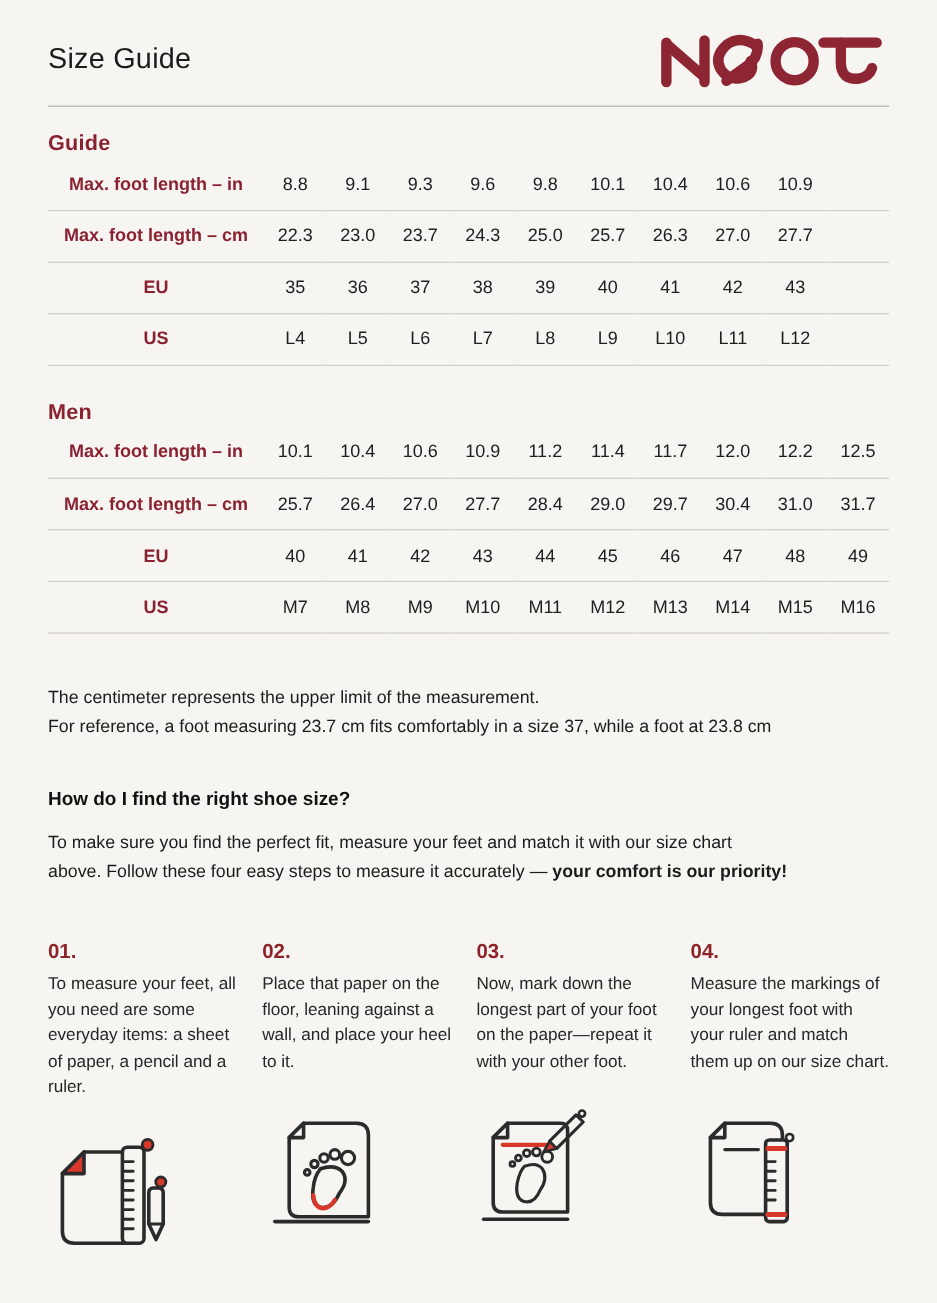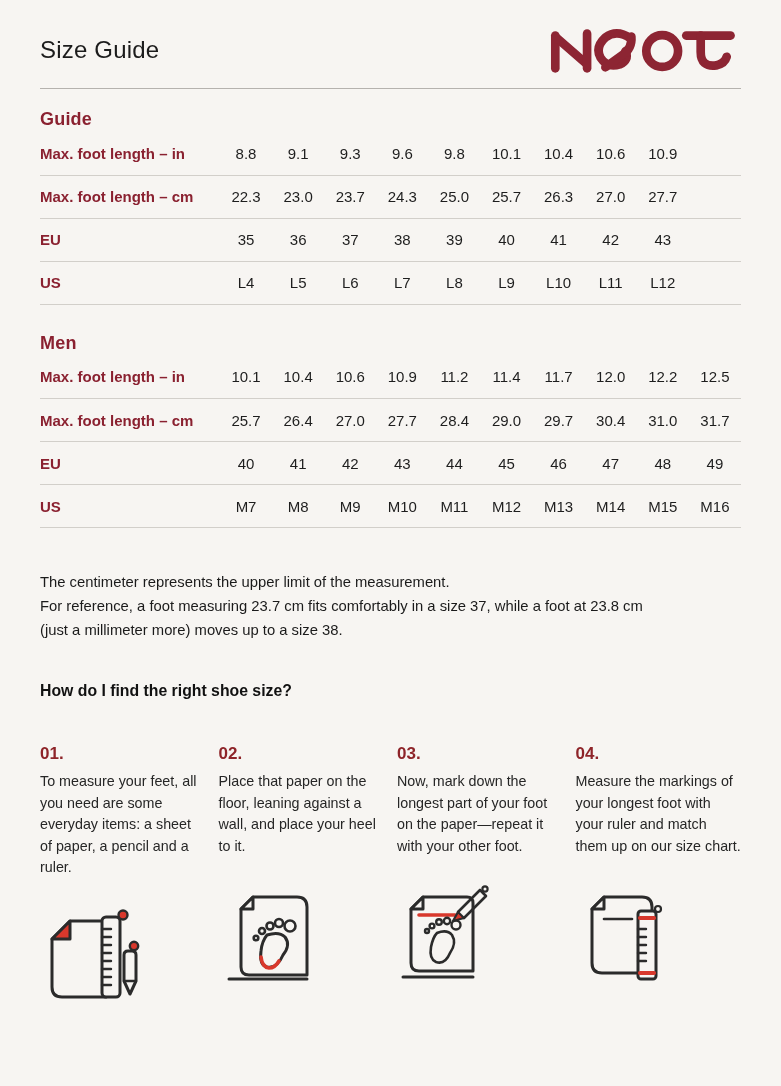--- a/index.html
+++ b/index.html
@@ -23,21 +23,21 @@
   .page{padding:24px 40px 0 40px;}
   
   .header{display:flex;justify-content:space-between;align-items:center;height:52px;}
   .page-title{font-size:24px;font-weight:500;color:#1c1c1c;letter-spacing:.2px;}
   .logo-svg{display:block;}
   .divider{border-top:1.5px solid var(--rule);margin-top:12px;}
   
   .section-heading{color:var(--red);font-size:18px;font-weight:700;margin-top:20px;margin-bottom:2px;letter-spacing:.2px;}
   table.size-table{width:100%;border-collapse:collapse;table-layout:fixed;}
   .size-table th,.size-table td{border-bottom:1px solid var(--line);height:43px;vertical-align:middle;}
-  .size-table th{text-align:left;color:var(--red);font-weight:600;font-size:15px;}
+  .size-table th{text-align:center;color:var(--red);font-weight:600;font-size:15px;}
   .size-table td{text-align:center;font-size:15px;font-weight:500;color:var(--ink);}
   col.label-col{width:180px;}
   .men-block{margin-top:28px;}
   
   .note{margin-top:42px;font-size:14.8px;line-height:24px;color:#1b1b1b;}
   .howto-heading{margin-top:40px;font-size:15.8px;font-weight:700;color:#111;}
   .intro{margin-top:16px;font-size:14.8px;line-height:23.5px;color:#1b1b1b;}
   .intro b{font-weight:700;}
   
   .steps{display:grid;grid-template-columns:repeat(4,1fr);column-gap:13px;margin-top:44px;}
@@ -211,25 +211,28 @@
             <td>M15</td>
             <td>M16</td>
           </tr>
         </tbody>
       </table>
   </section>
 
   <div class="note">
     <div>The centimeter represents the upper limit of the measurement.</div>
     <div>For reference, a foot measuring 23.7 cm fits comfortably in a size 37, while a foot at 23.8 cm</div>
-    <div>(just a millimeter more) moves up to a size 38.</div>
   </div>
 
   <h3 class="howto-heading">How do I find the right shoe size?</h3>
 
+  <p class="intro">
+    <span>To make sure you find the perfect fit, measure your feet and match it with our size chart</span><br>
+    <span>above. Follow these four easy steps to measure it accurately — </span><b>your comfort is our priority!</b>
+  </p>
 
   <div class="steps" id="steps-grid">
       <div class="step">
         <div class="step-number">01.</div>
         <div class="step-text">To measure your feet, all you need are some everyday items: a sheet of paper, a pencil and a ruler.</div>
         <div class="step-icon">
           <svg width="100" height="100" viewBox="0 0 100 100">
     <g fill="none" stroke="#2b2b2b" stroke-width="3" stroke-linecap="round" stroke-linejoin="round">
       <path d="M30,16 H66 V92 H22 Q12,92 12,82 V34 Z" fill="#f7f5f2"></path>
       <path d="M30,16 V34 H12 Z" fill="#d8382c"></path>

